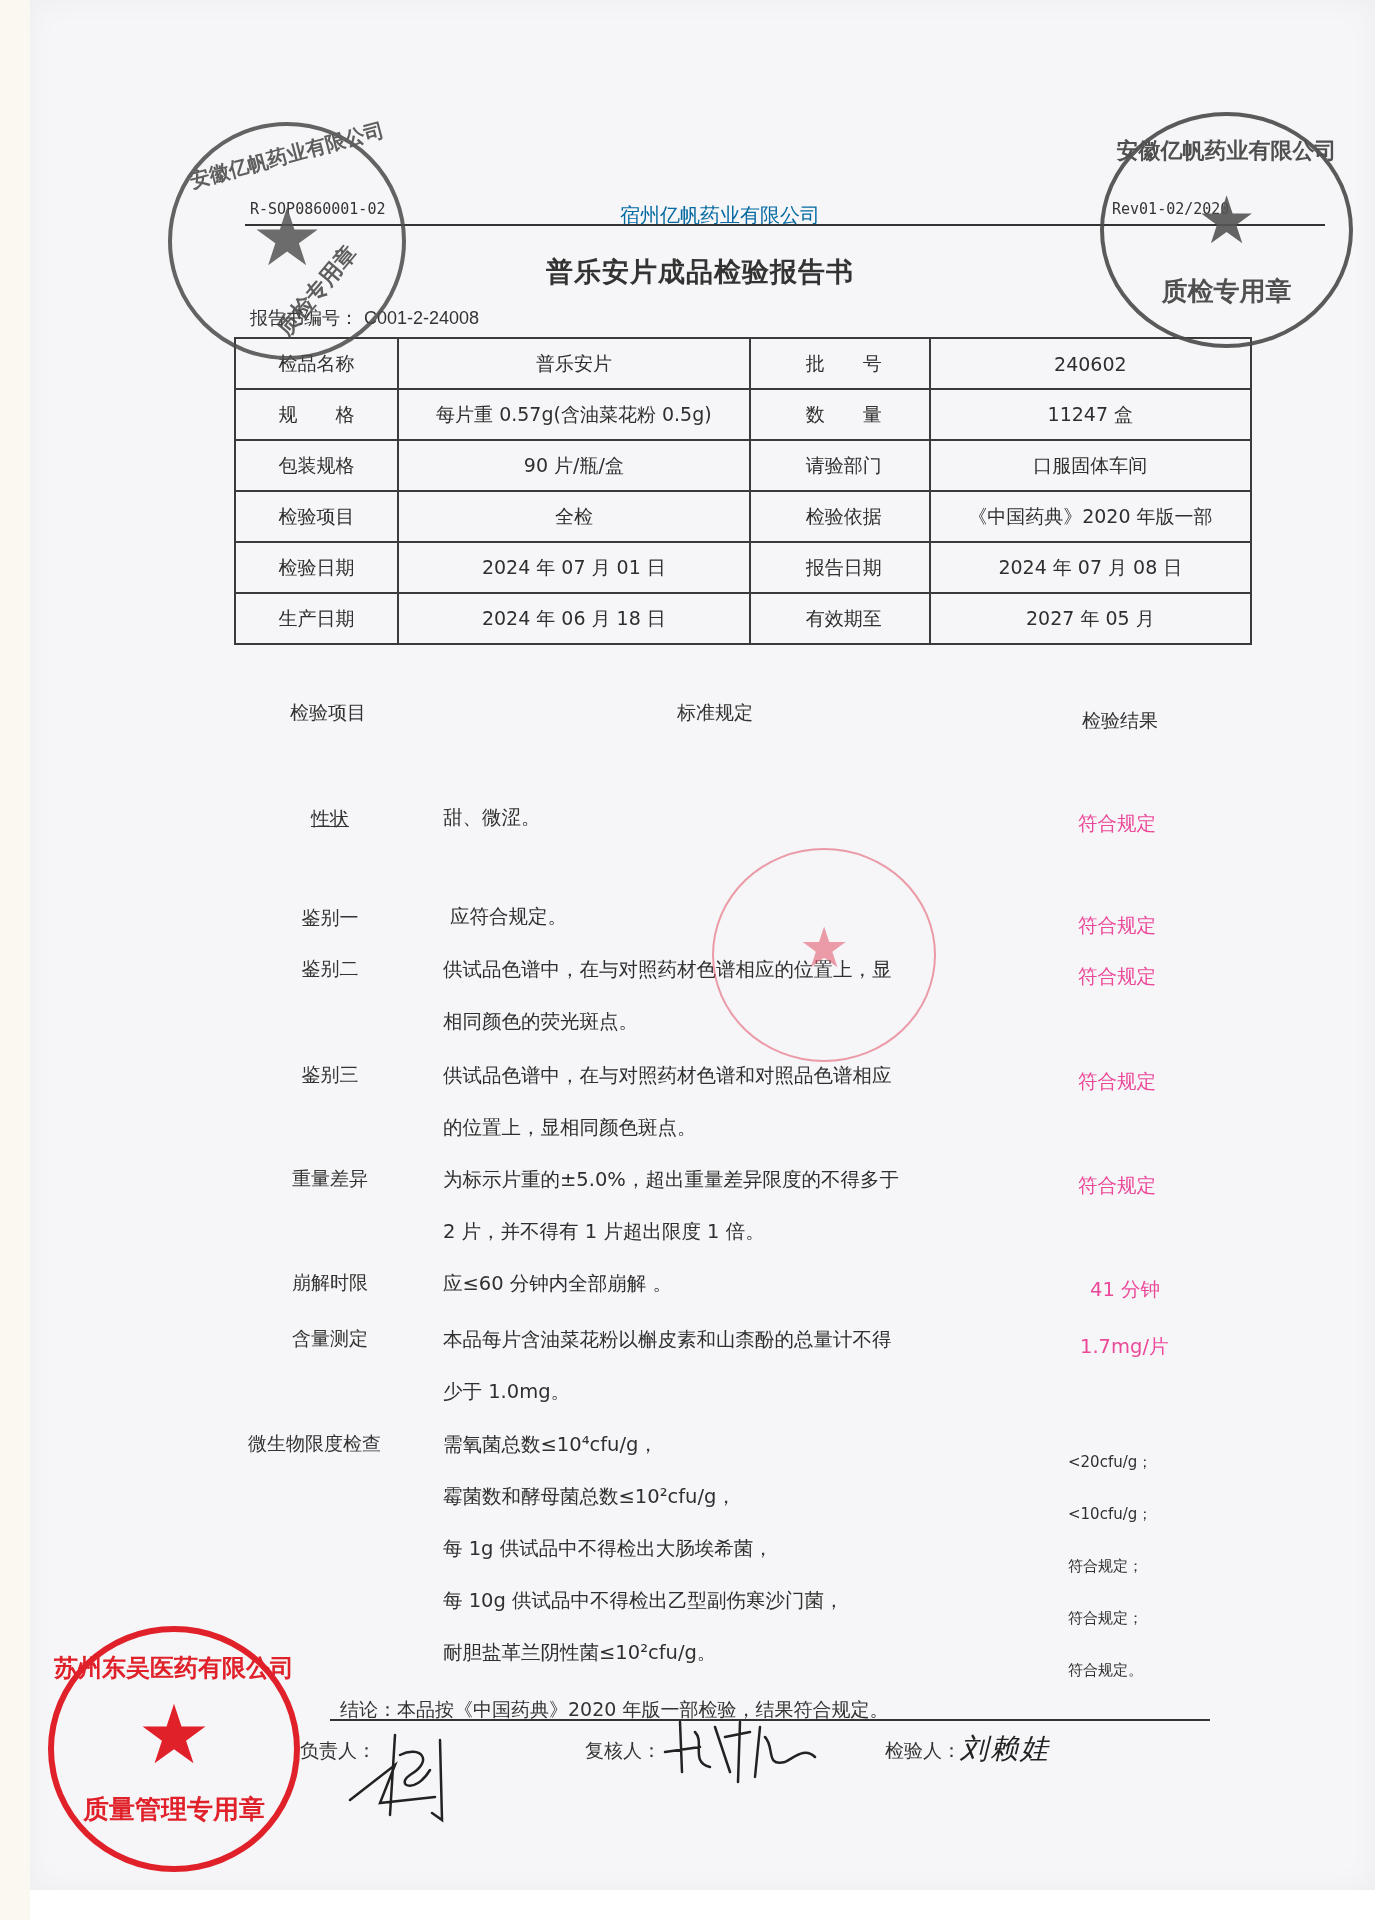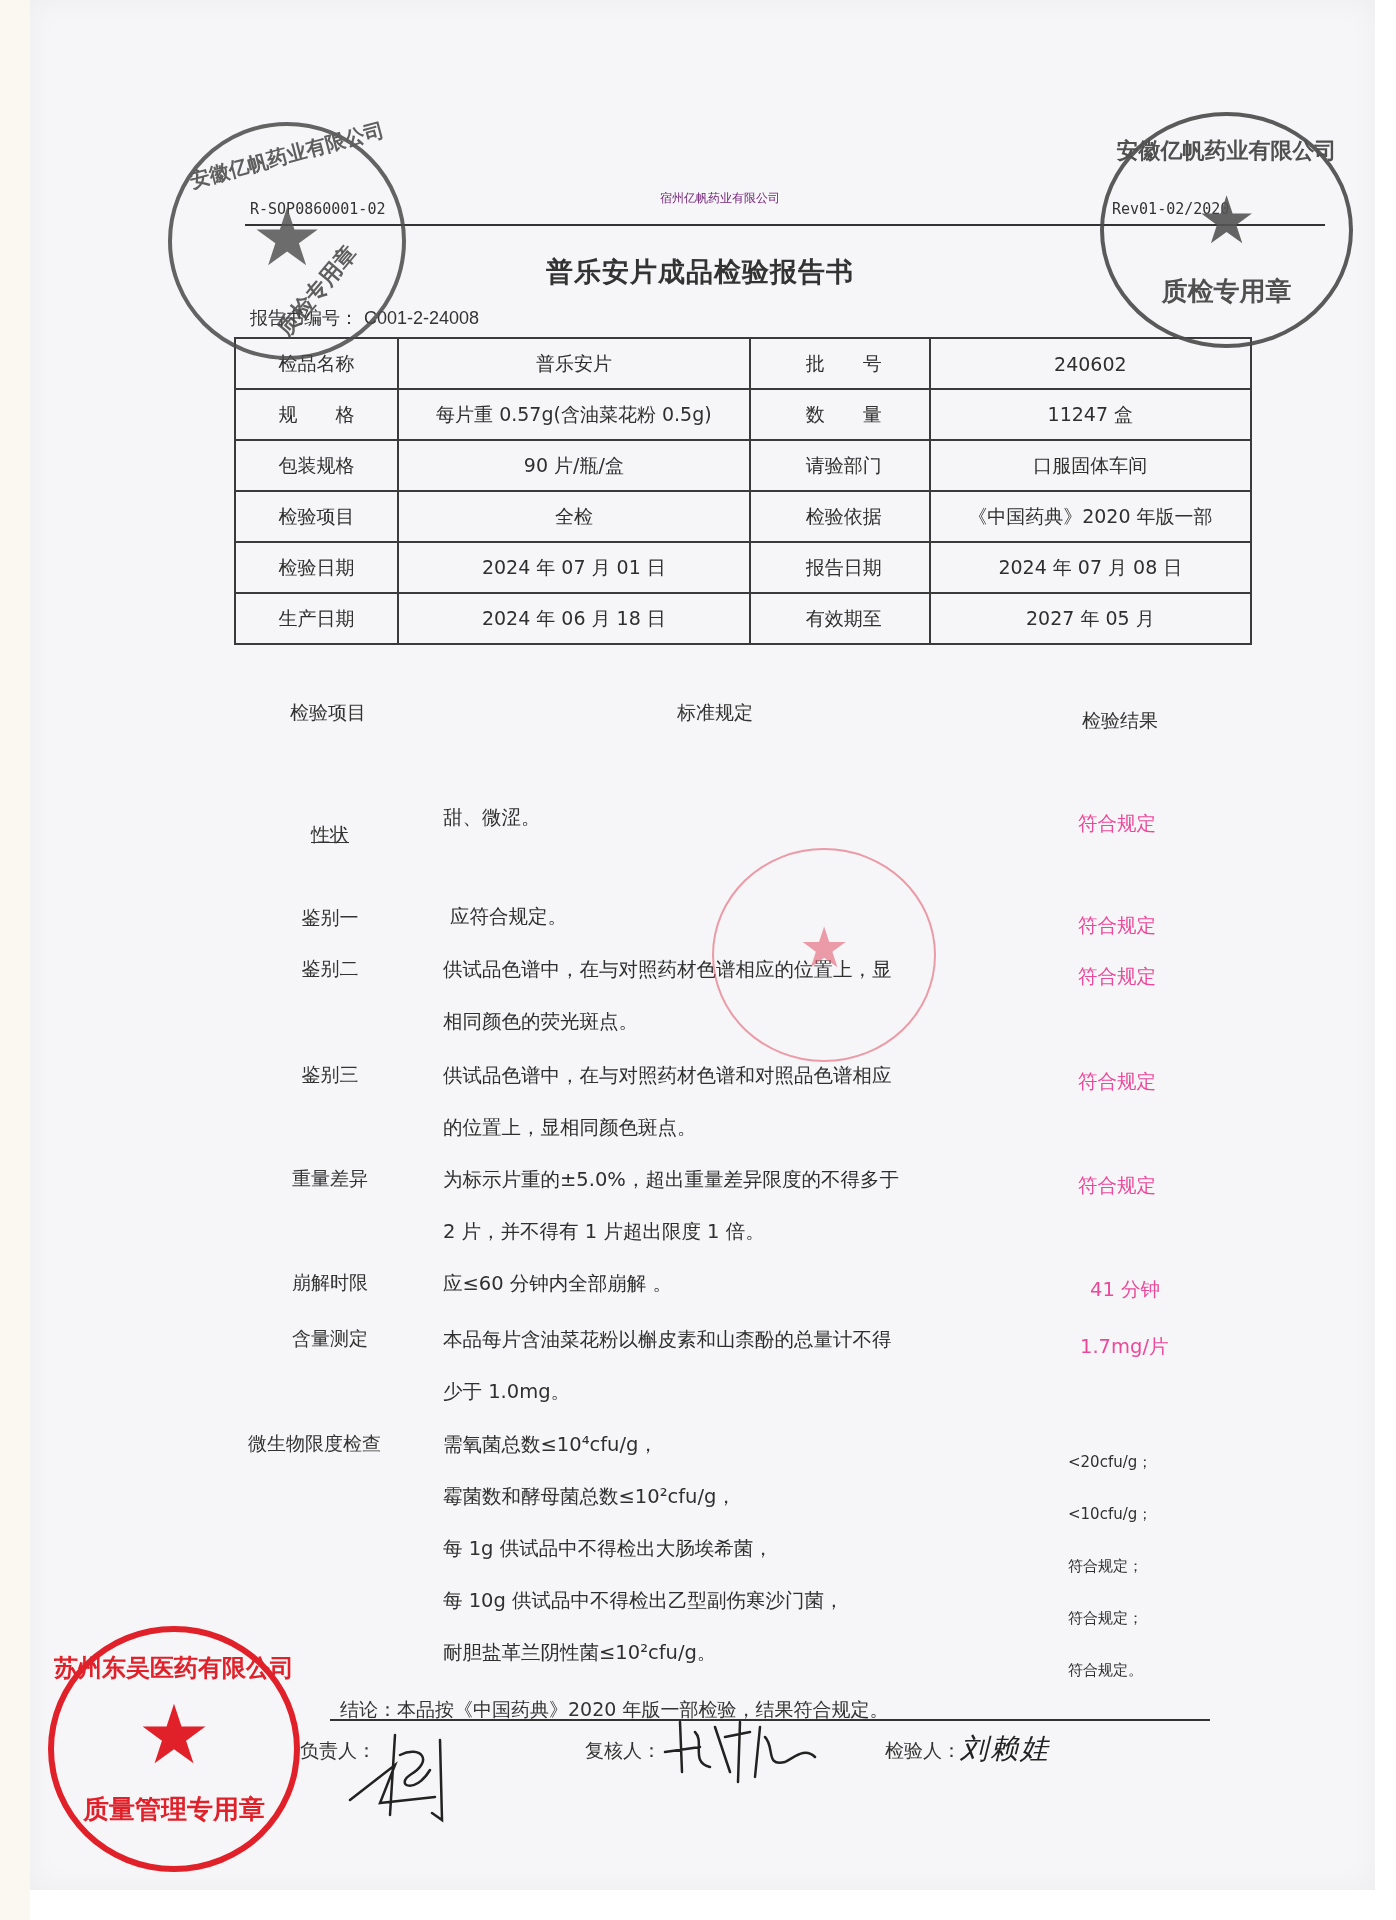--- a/index.html
+++ b/index.html
@@ -4,21 +4,21 @@
 <style>
   html,body{margin:0;padding:0;}
   body{width:1396px;height:1920px;background:#ffffff;position:relative;overflow:hidden;
        font-family:"DejaVu Sans","Liberation Sans",sans-serif;color:#2a2a2a;}
   .page{position:absolute;left:30px;top:0;width:1345px;height:1890px;background:#f6f6f8;
         box-shadow:inset 0 0 30px rgba(0,0,0,0.04);}
   .edge-strip{position:absolute;left:0;top:0;width:30px;height:1920px;background:#fbf8f2;}
   .abs{position:absolute;}
   .hdr-code-left{left:250px;top:200px;font-size:15px;font-family:"DejaVu Sans Mono","Liberation Mono",monospace;color:#333;}
   .hdr-code-right{left:1112px;top:200px;font-size:15px;font-family:"DejaVu Sans Mono","Liberation Mono",monospace;color:#333;}
-  .hdr-company{left:600px;top:190px;width:240px;text-align:center;font-size:12px;color:#701a75;}
+  .hdr-company{left:600px;top:202px;width:240px;text-align:center;font-size:20px;color:#0369a1;}
   .hdr-line{left:245px;top:224px;width:1080px;height:2px;background:#333;}
   .title{left:400px;top:254px;width:600px;text-align:center;font-size:27px;font-weight:bold;color:#333;letter-spacing:1px;}
   .report-no{left:250px;top:306px;font-size:18px;color:#333;}
   .report-no .val{font-family:"Liberation Sans",sans-serif;margin-left:6px;}
 
   table.info{position:absolute;left:234px;top:337px;width:1018px;border-collapse:collapse;}
   table.info td{border:2px solid #3a3a3a;height:49px;text-align:center;font-size:19px;color:#2f2f2f;padding:0;}
   table.info td.c1{width:162px;}
   table.info td.c2{width:353px;}
   table.info td.c3{width:171px;padding-left:8px;}
@@ -95,21 +95,21 @@
 </tbody>
   </table>
 
 <div class="abs col-hdr" style="left:290px;">检验项目</div>
 <div class="abs col-hdr" style="left:677px;">标准规定</div>
 <div class="abs col-hdr" style="left:1082px;top:708px;">检验结果</div>
 
 <div>
 
   <div class="abs" style="left:250px;top:806px;">
-    <div class="row-item name" style="top:16px;text-decoration:underline;">性状</div>
+    <div class="row-item name" style="top:0;text-decoration:underline;">性状</div>
   </div>
   <div class="abs std" style="left:443px;top:792px;">
     <div>甜、微涩。</div>
   </div>
   <div class="abs res" style="left:1078px;top:810px;">符合规定</div>
 
   <div class="abs" style="left:250px;top:905px;">
     <div class="row-item name">鉴别一</div>
   </div>
   <div class="abs std" style="left:450px;top:891px;text-align:right;">

